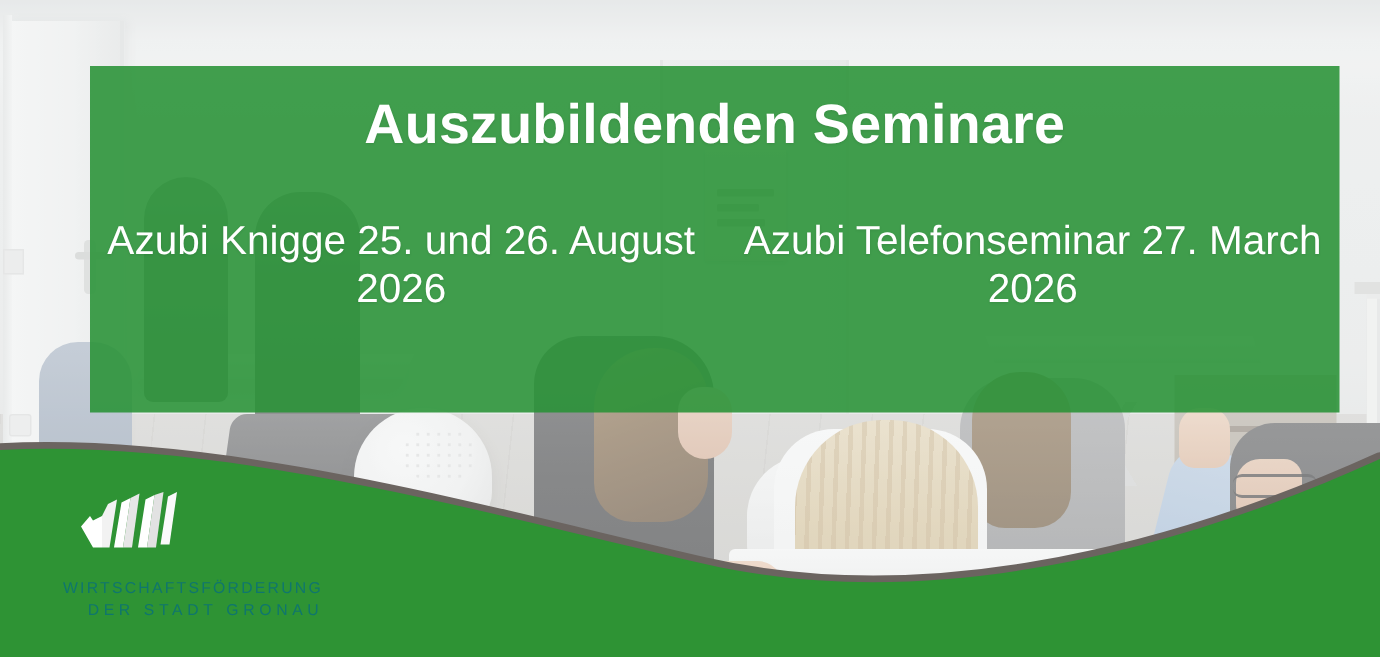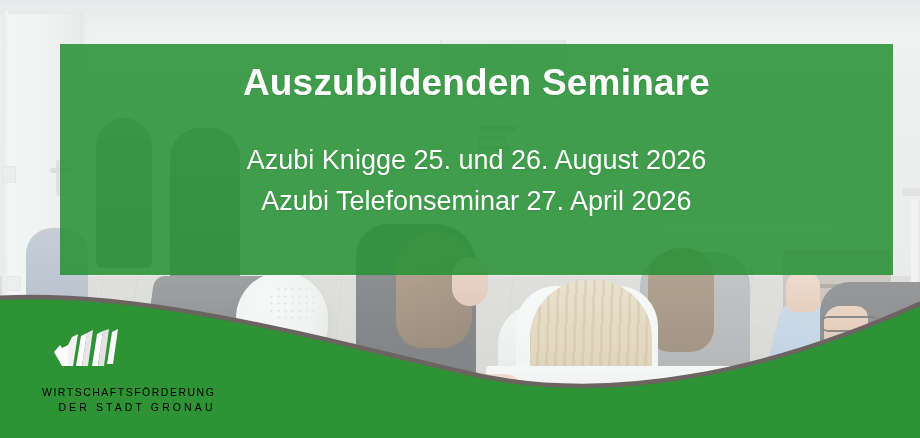--- a/index.html
+++ b/index.html
@@ -387,21 +387,21 @@
     font-size: 37px;
     font-weight: 700;
     letter-spacing: .2px;
     line-height: 1.12;
     text-align: center;
     text-shadow: 0 1px 2px rgba(0,0,0,.10);
   }
   .panel-lines {
     margin-top: 42px;
     display: flex;
-    flex-direction: column;
+    flex-direction: row;
     gap: 9px;
     align-items: center;
   }
   .panel-line {
     color: #ffffff;
     font-size: 27px;
     font-weight: 400;
     line-height: 1.18;
     text-align: center;
     text-shadow: 0 1px 2px rgba(0,0,0,.10);
@@ -420,21 +420,21 @@
     position: absolute;
     left: 42px; bottom: 22px;
     width: 190px;
   }
   .logo-mark {
     width: 74px; height: 44px;
     margin-left: 10px;
     margin-bottom: 9px;
   }
   .logo-text {
-    color: #000000;
+    color: #0f766e;
   }
   .logo-line1 {
     font-size: 10.5px;
     letter-spacing: 1.5px;
     font-weight: 400;
     line-height: 1.5;
   }
   .logo-line2 {
     font-size: 10.5px;
     letter-spacing: 3.1px;
@@ -510,21 +510,21 @@
     <div class="man-face"></div>
     <div class="glasses"></div>
 
     <div class="photo-veil"></div>
   </div>
 
   <div class="panel">
     <div class="panel-title">Auszubildenden Seminare</div>
     <div class="panel-lines">
       <div class="panel-line">Azubi Knigge 25. und 26. August 2026</div>
-      <div class="panel-line">Azubi Telefonseminar 27. April 2026</div>
+      <div class="panel-line">Azubi Telefonseminar 27. March 2026</div>
     </div>
   </div>
 
   <svg class="wave" viewBox="0 0 920 160" preserveAspectRatio="none">
     <path d="M0,22 C150,14 330,66 470,98 C610,130 770,96 920,28 L920,160 L0,160 Z" fill="#2E9334" stroke="#6B6460" stroke-width="9" stroke-linejoin="round"></path>
     <path d="M0,22 C150,14 330,66 470,98 C610,130 770,96 920,28 L920,160 L0,160 Z" fill="#2E9334" stroke="none"></path>
   </svg>
 
   <div class="logo">
     <svg class="logo-mark" viewBox="0 0 74 44">

